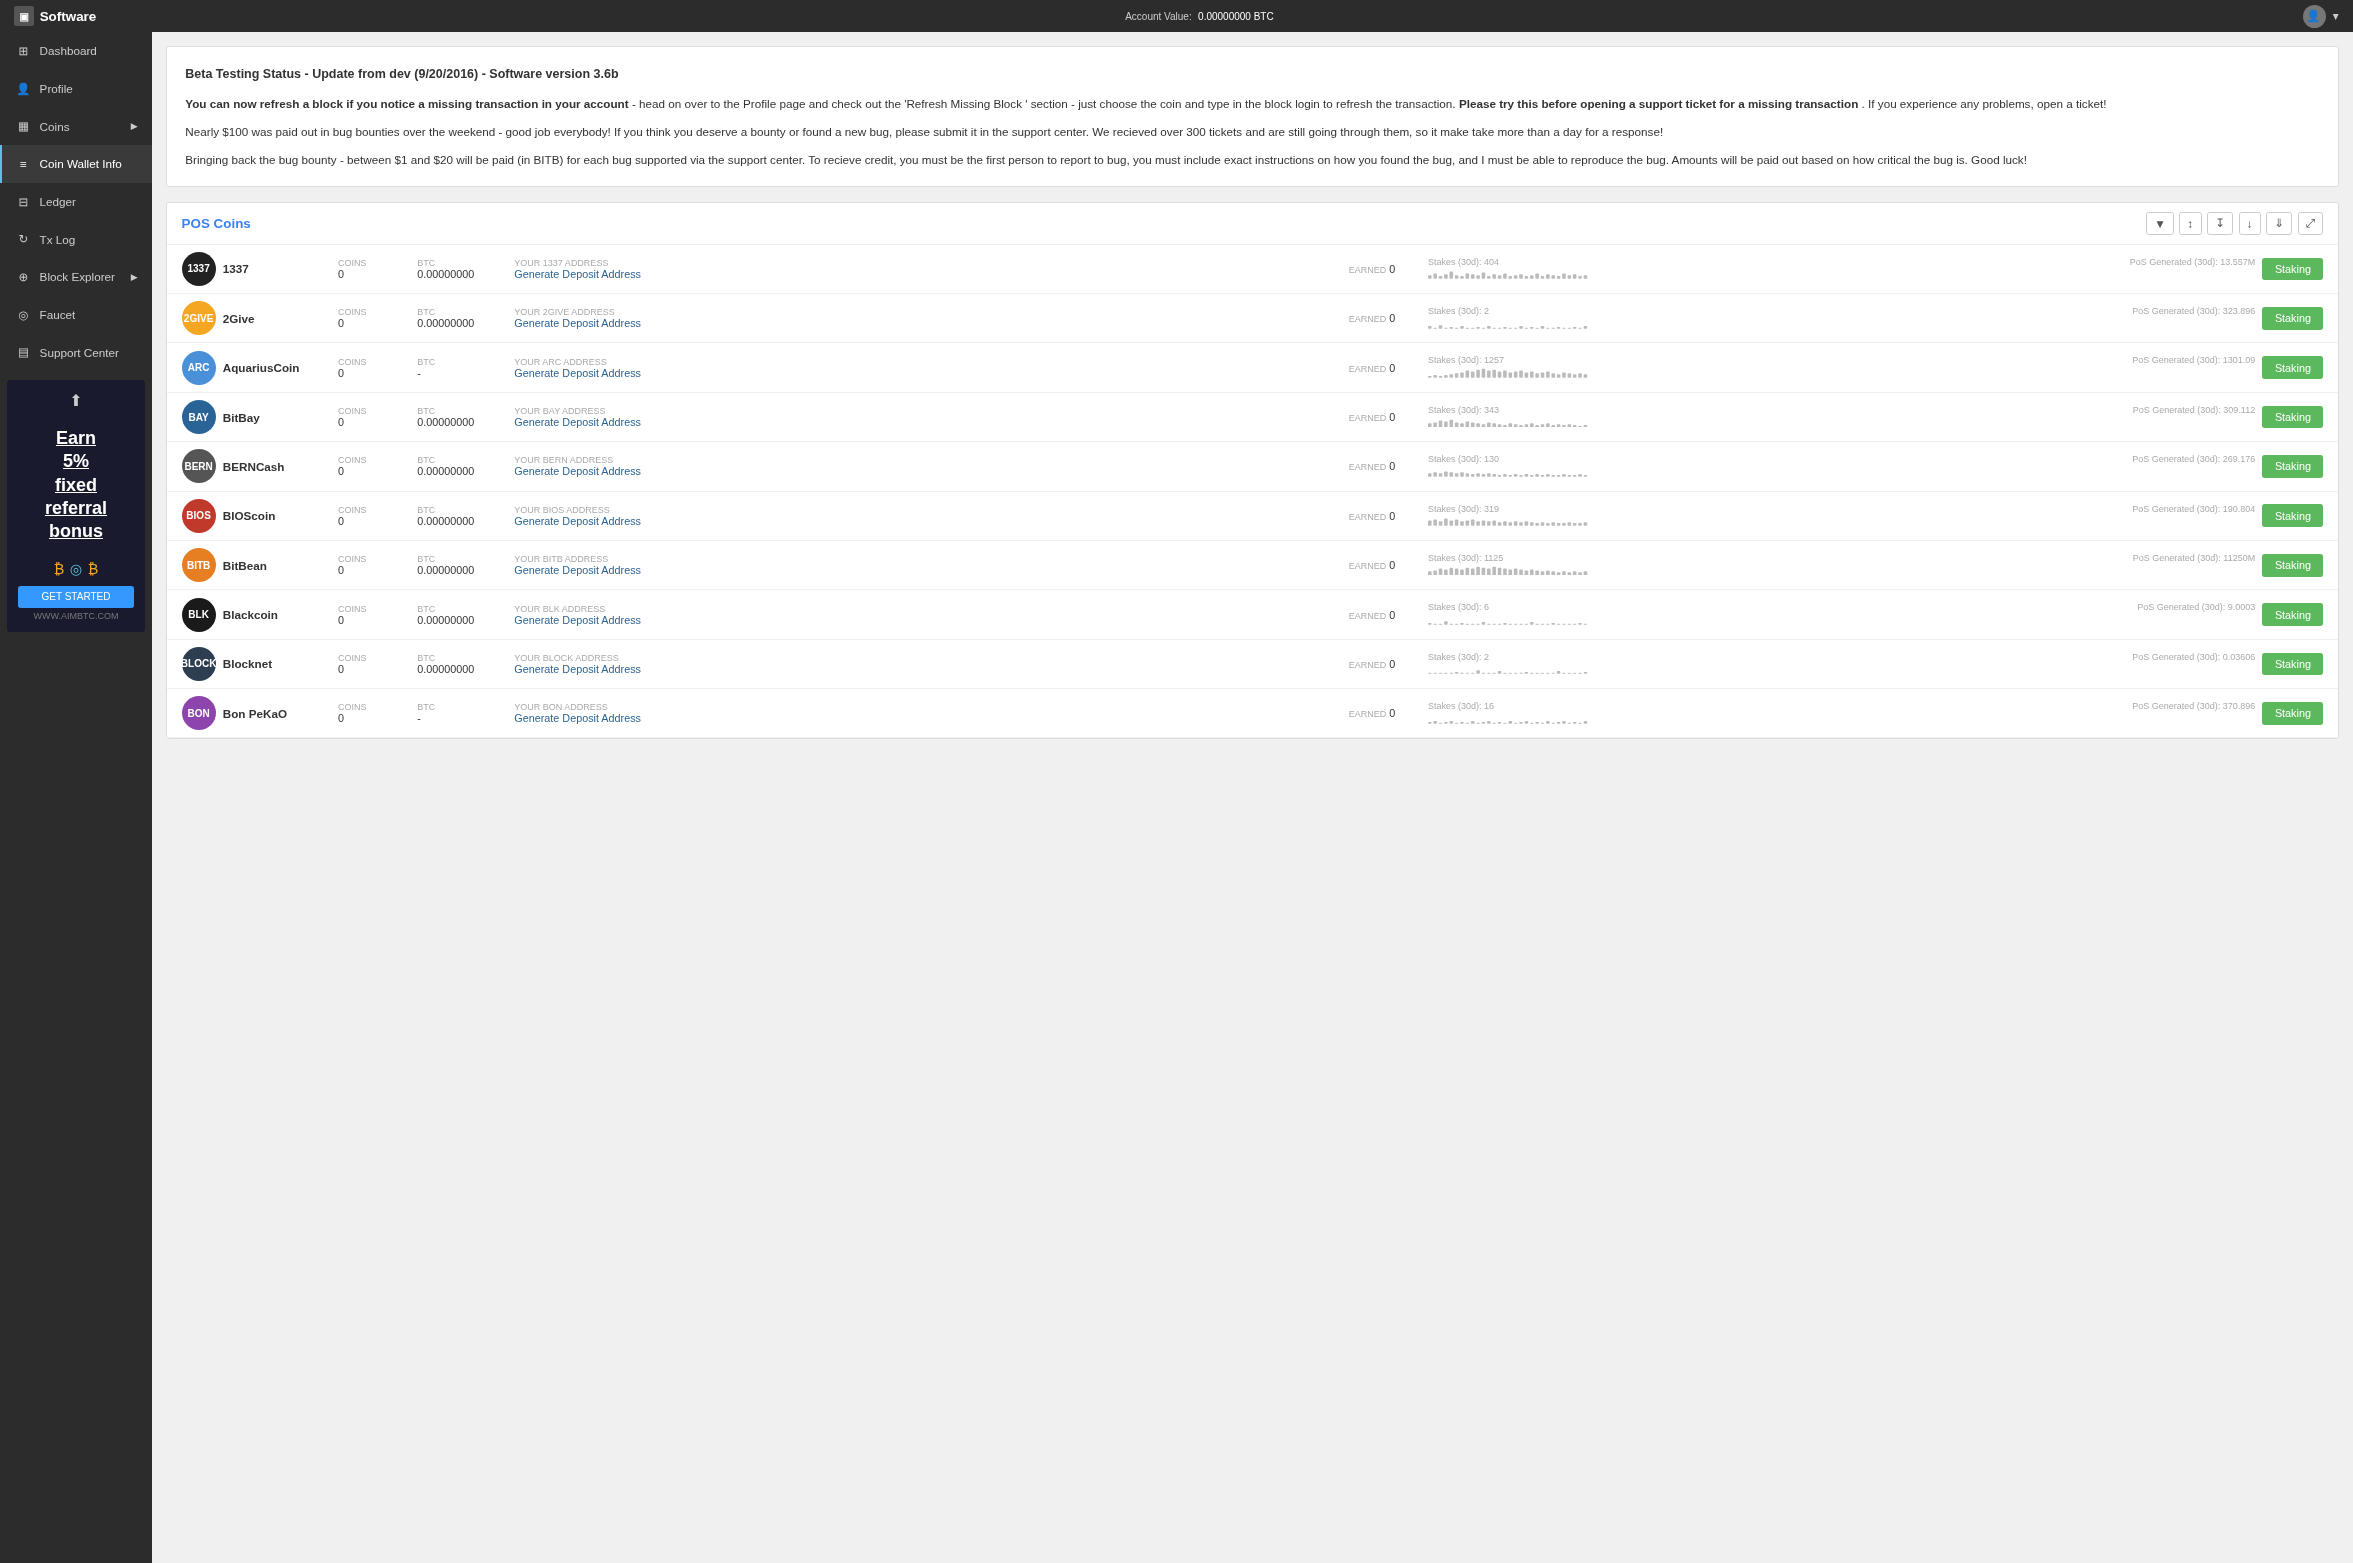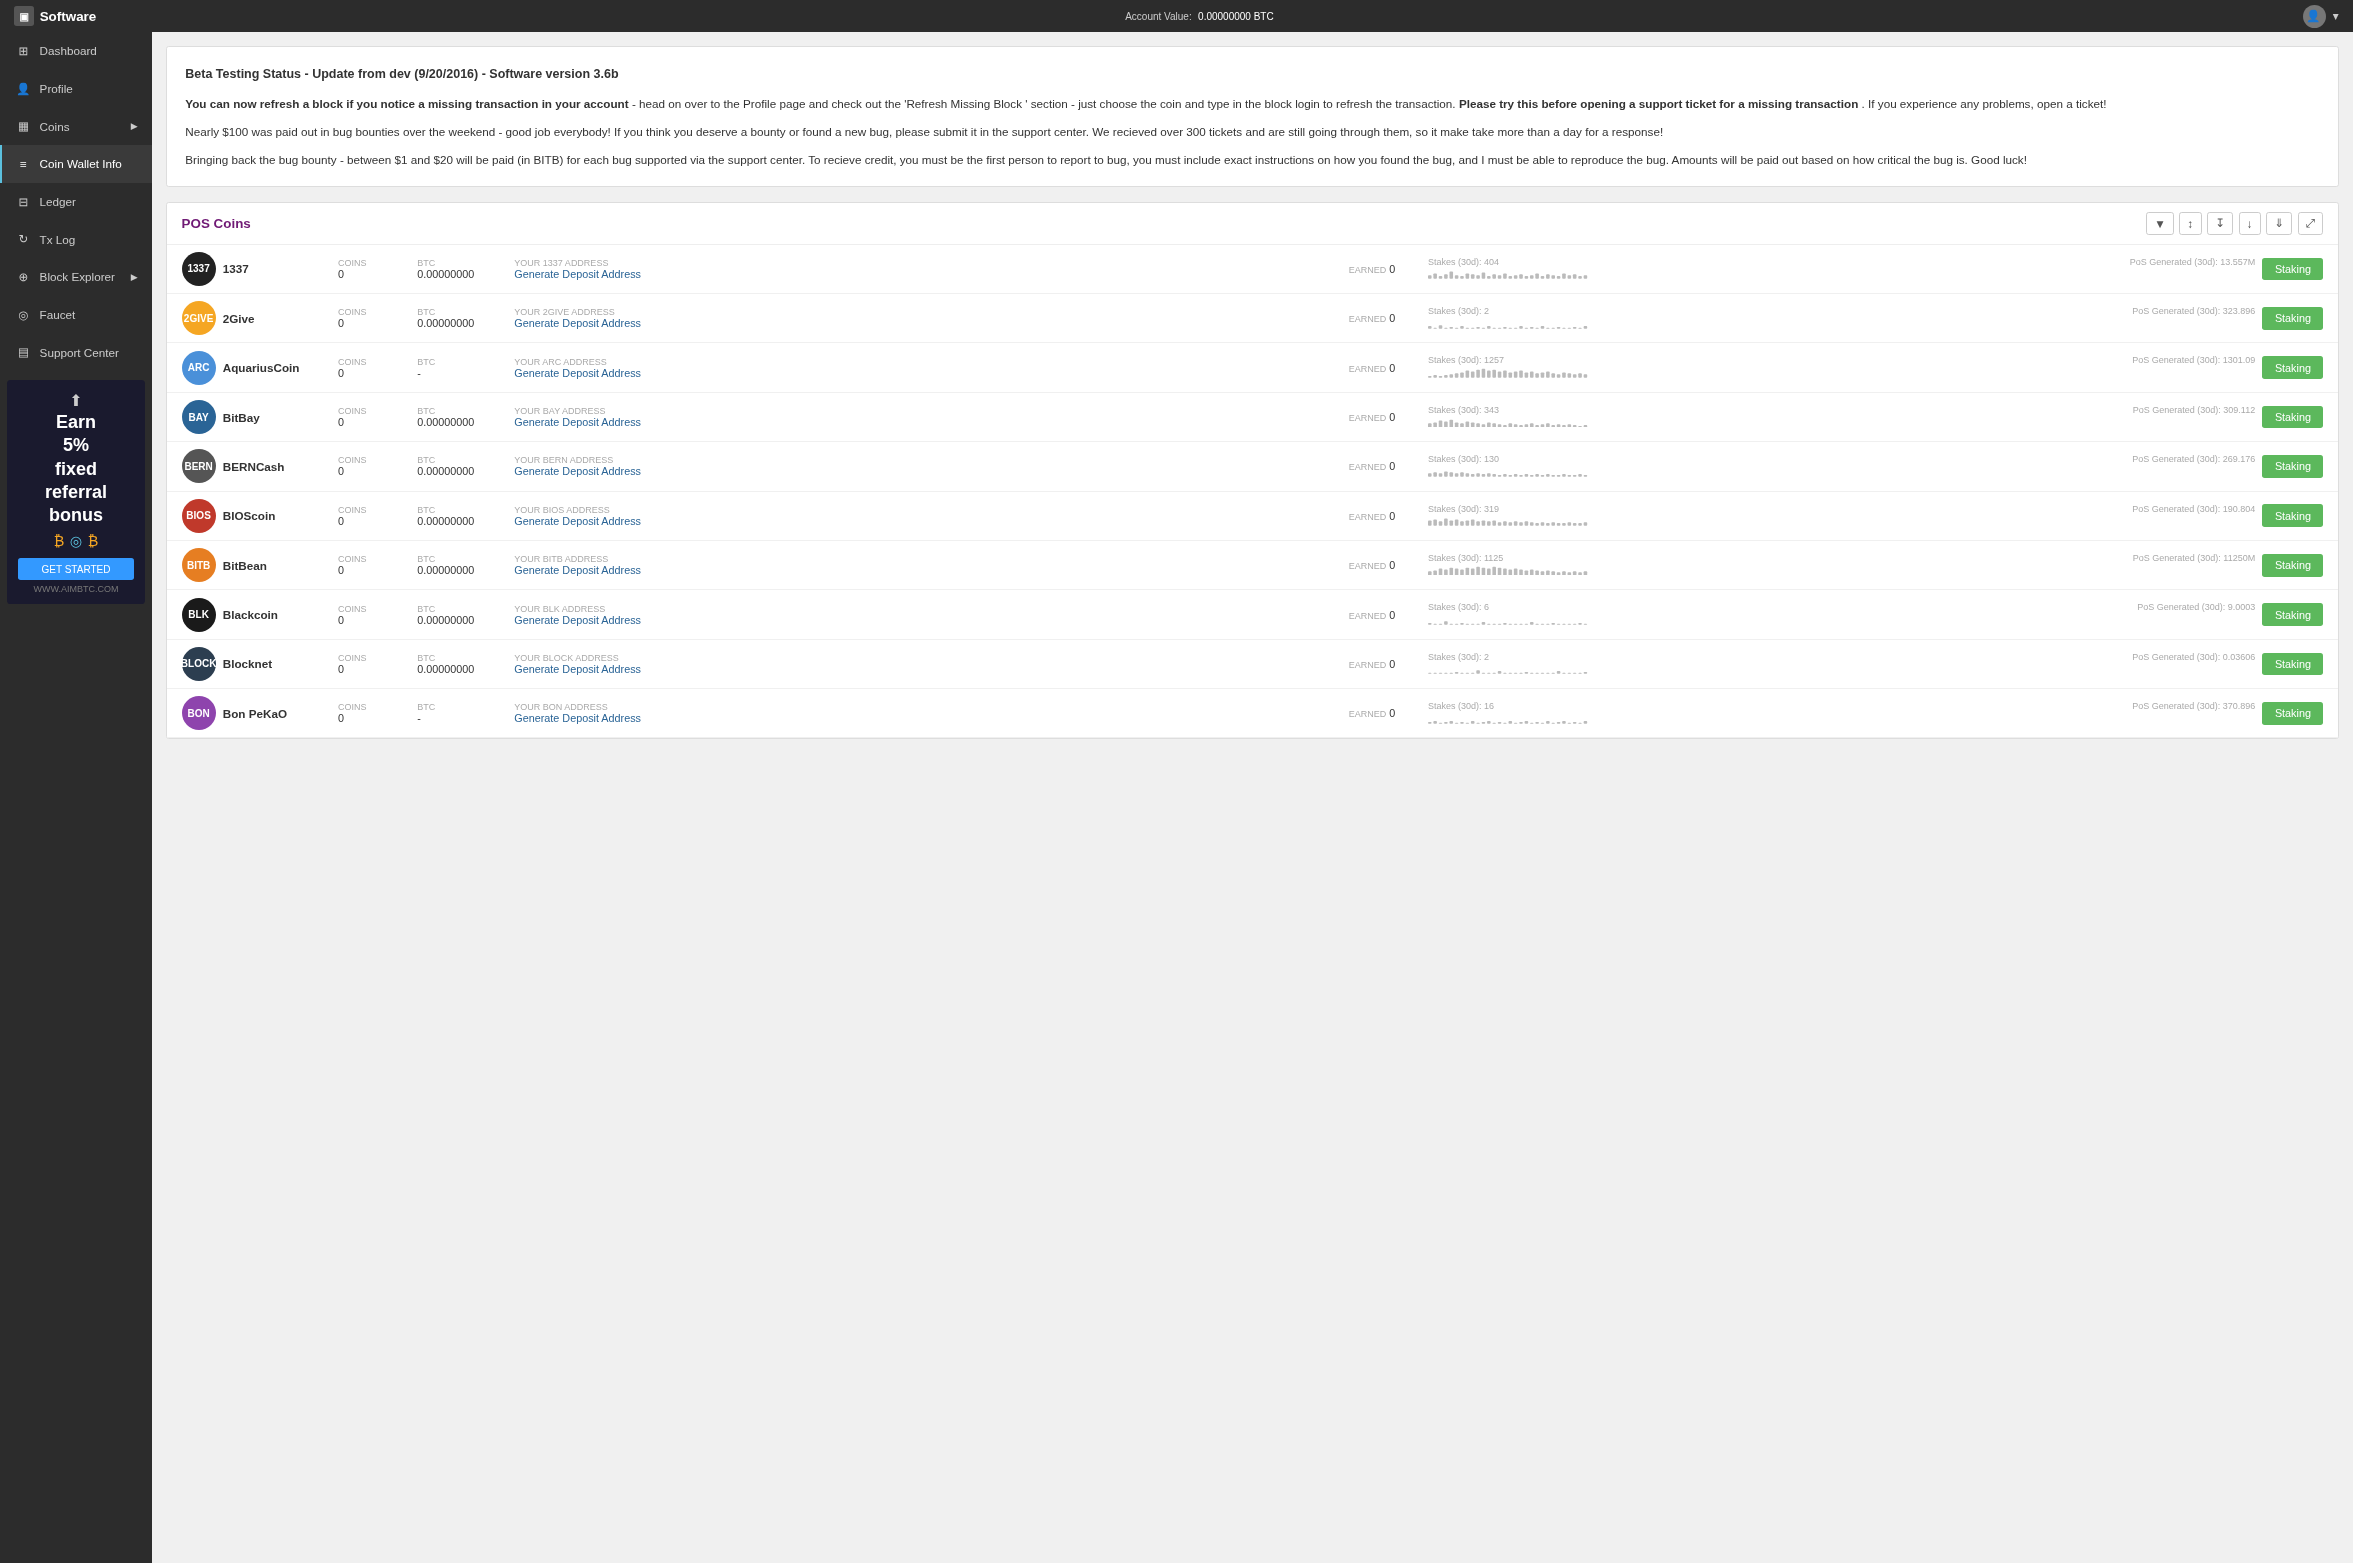--- a/index.html
+++ b/index.html
@@ -51,21 +51,21 @@
     .sidebar-item-arrow { font-size: 9px; margin-left: auto; }
     .sidebar-ad {
       margin: 9px 7.2px;
       background: #1a1a2e;
       border-radius: 3.6px;
       padding: 10.8px;
       text-align: center;
       color: #ccc;
       font-size: 10.8px;
     }
-    .sidebar-ad-title { color: #fff; font-size: 18px; font-weight: bold; line-height: 1.3; margin: 1px 0; }
+    .sidebar-ad-title { color: #fff; font-size: 18px; font-weight: bold; line-height: 1.3; margin: 17px 0; text-decoration: underline; }
     .sidebar-ad-btn {
       background: #3399ff;
       color: #fff;
       border: none;
       border-radius: 2.7px;
       padding: 5.4px 10.8px;
       font-size: 10px;
       cursor: pointer;
       width: 100%;
       margin-top: 3.6px;
@@ -98,21 +98,21 @@
       border: 0.9px solid #ddd;
       border-radius: 2.7px;
     }
     .coins-table-header {
       display: flex;
       align-items: center;
       justify-content: space-between;
       padding: 9px 14.3px;
       border-bottom: 0.9px solid #eee;
     }
-    .coins-table-title { font-size: 13.4px; font-weight: bold; color: #701a75; }
+    .coins-table-title { font-size: 13.4px; font-weight: bold; color: #3b82f6; }
     .coins-table-actions { display: flex; gap: 5.4px; }
     .coin-action-btn {
       background: none;
       border: 0.9px solid #ccc;
       border-radius: 2.7px;
       padding: 3.6px 7.2px;
       cursor: pointer;
       font-size: 11.7px;
       color: #555;
     }

